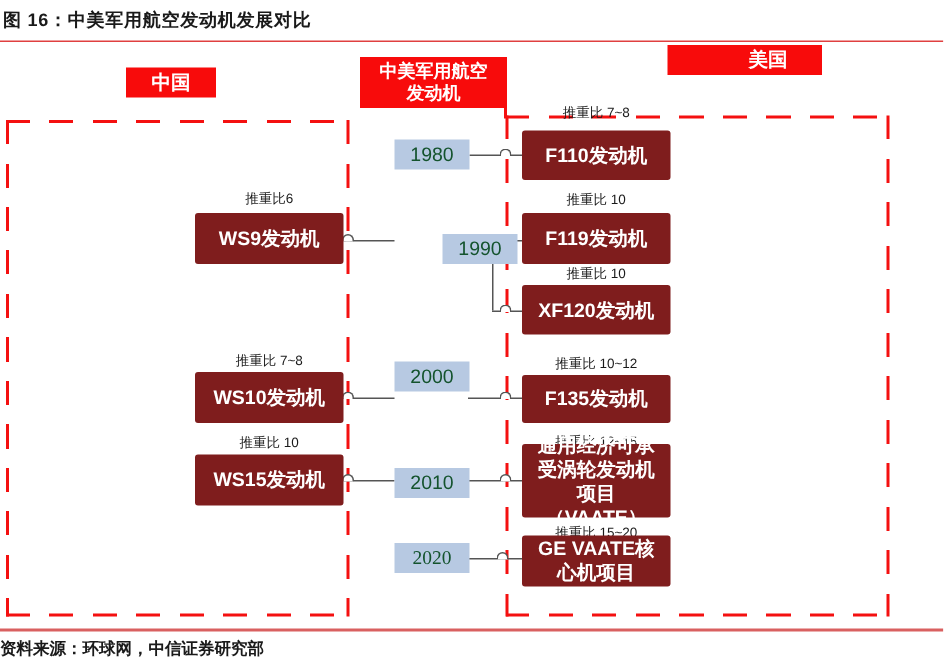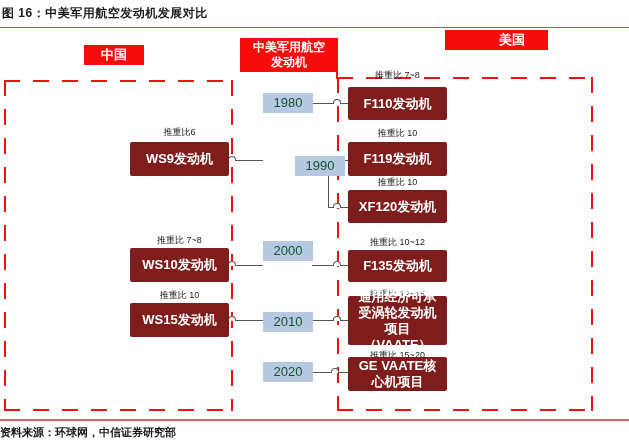--- a/index.html
+++ b/index.html
@@ -81,21 +81,21 @@
   <div class="abs hop" style="left:331px;top:156px;"></div>
   <div class="abs hop" style="left:333px;top:203px;"></div>
   <div class="abs hop" style="left:333px;top:261px;"></div>
   <div class="abs hop" style="left:333px;top:316px;"></div>
   <div class="abs hop" style="left:331px;top:368px;"></div>
 
   <div class="abs yearbox" style="left:263px;top:93px;">1980</div>
   <div class="abs yearbox" style="left:263px;top:156px;margin-left:32px;">1990</div>
   <div class="abs yearbox" style="left:263px;top:241px;">2000</div>
   <div class="abs yearbox" style="left:263px;top:312px;">2010</div>
-  <div class="abs yearbox" style="left:263px;top:362px;">2020</div>
+  <div class="abs yearbox" style="left:263px;top:362px;font-family:Liberation Serif, serif;">2020</div>
 
   <div class="abs ratio" style="left:130px;top:126px;">推重比6</div>
   <div class="abs engine single" style="left:130px;top:142px;width:99px;height:34px;">WS9发动机</div>
 
   <div class="abs ratio" style="left:130px;top:234px;">推重比 7~8</div>
   <div class="abs engine single" style="left:130px;top:248px;width:99px;height:34px;">WS10发动机</div>
 
   <div class="abs ratio" style="left:130px;top:289px;">推重比 10</div>
   <div class="abs engine single" style="left:130px;top:303px;width:99px;height:34px;">WS15发动机</div>
 

